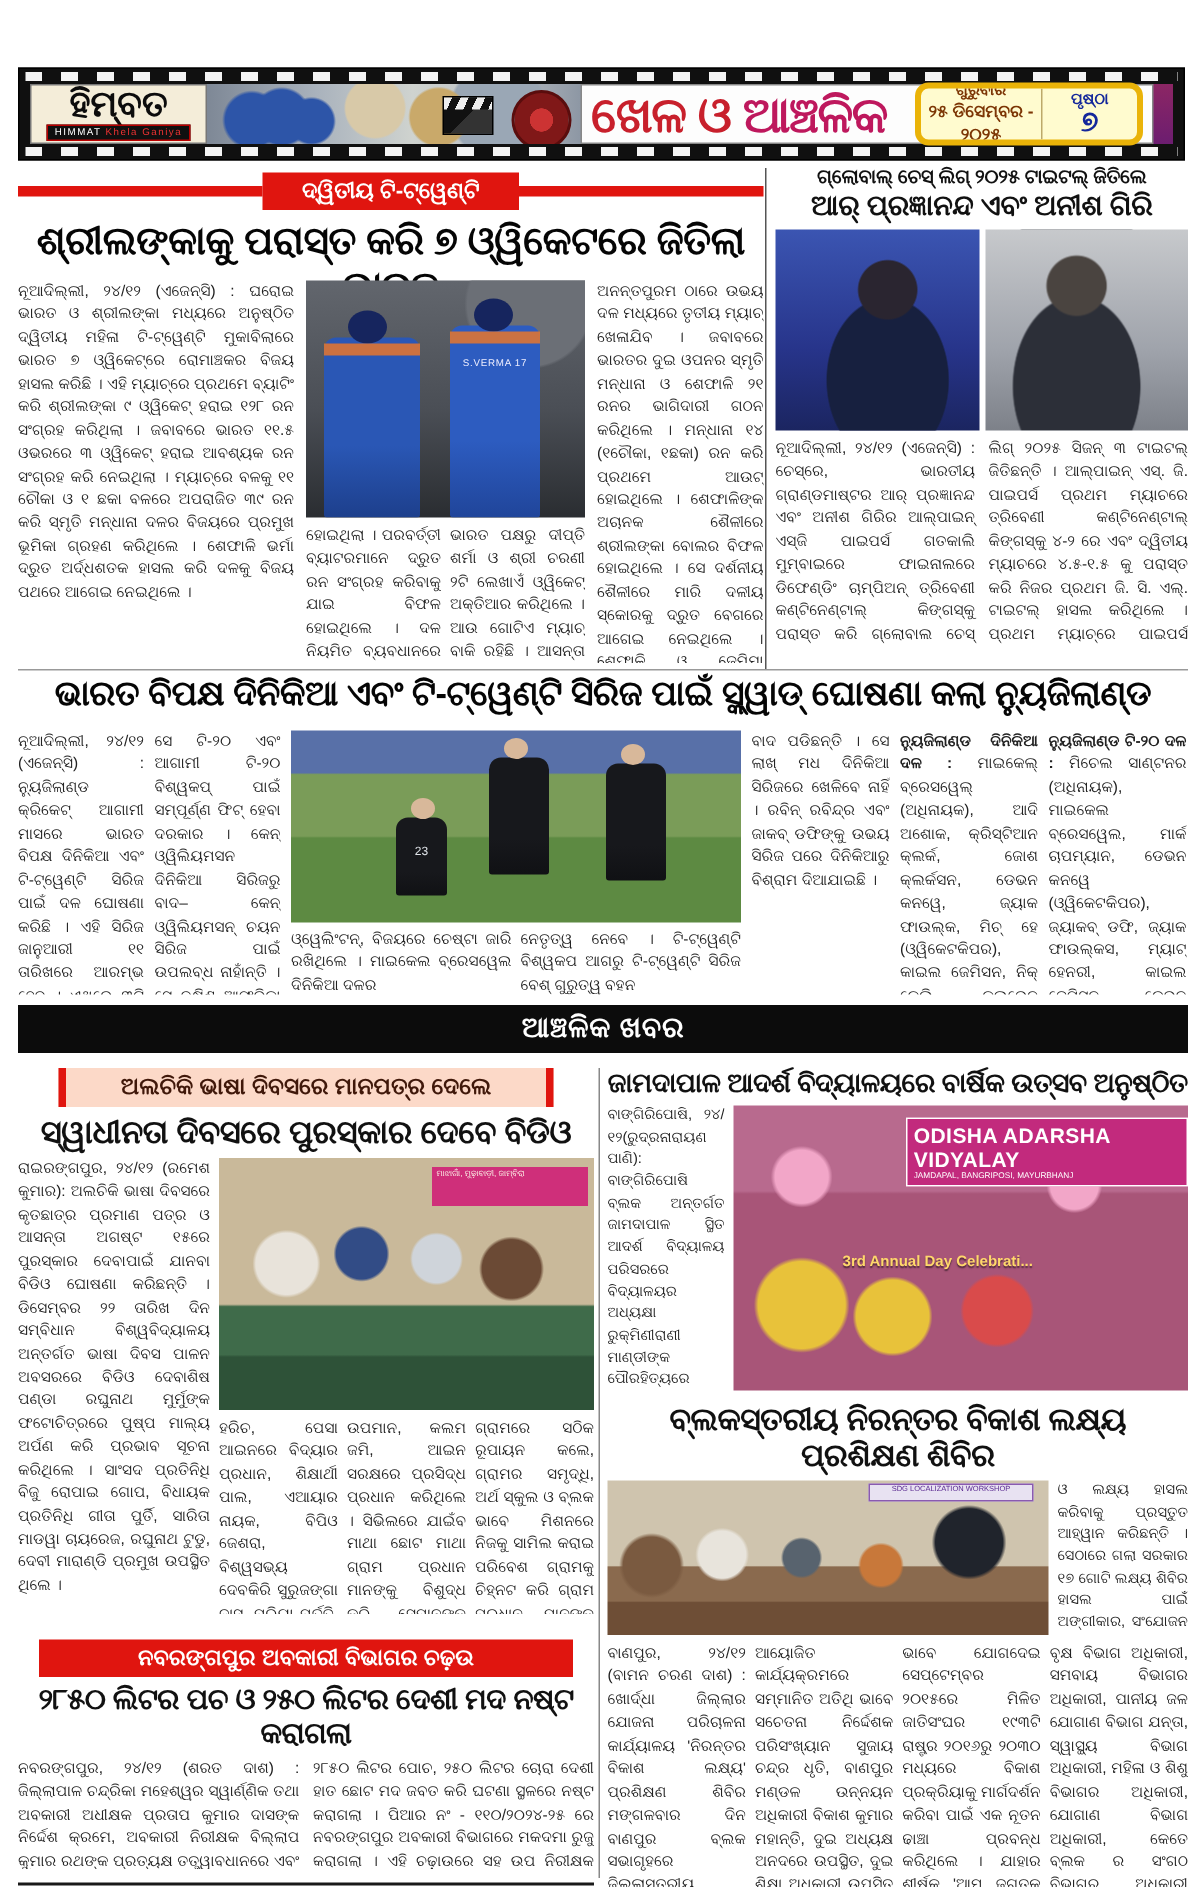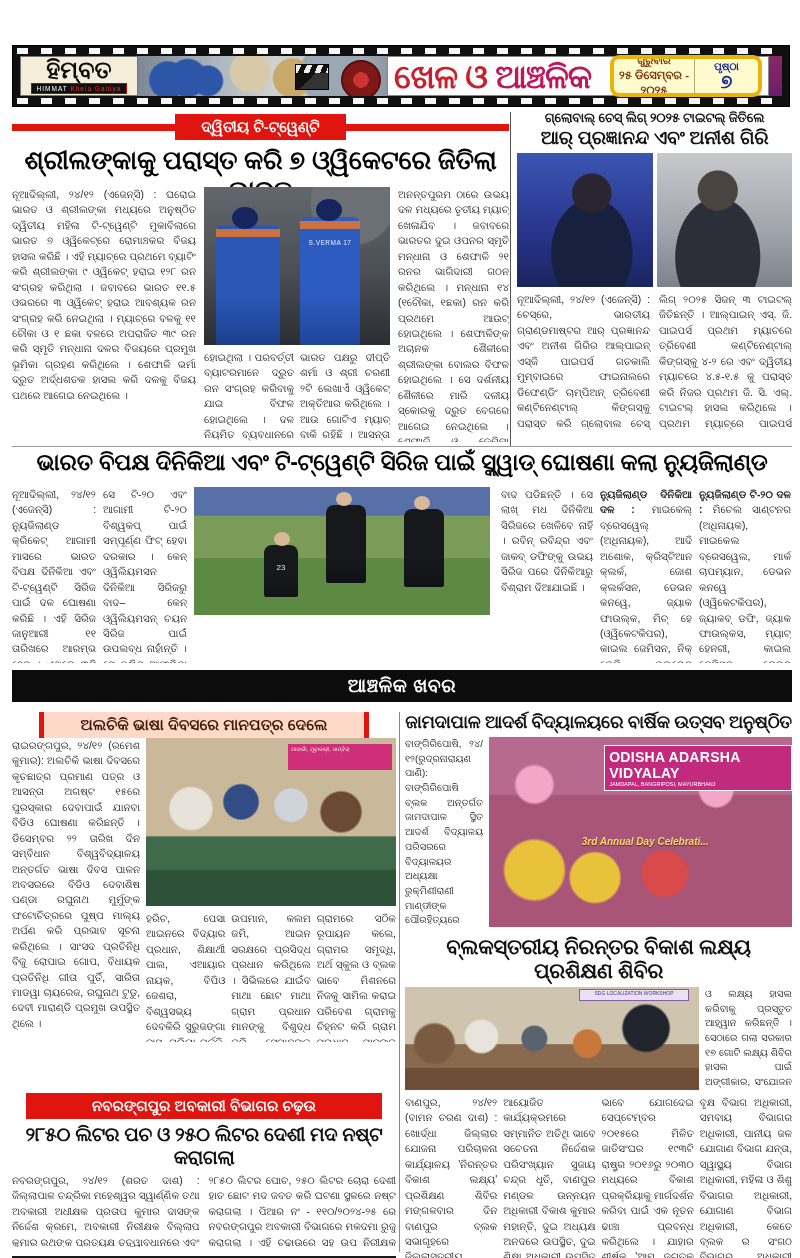--- a/index.html
+++ b/index.html
@@ -85,21 +85,21 @@
       radial-gradient(circle at 45% 28%, #4a4440 0 16%, transparent 17%),
       radial-gradient(ellipse at 45% 78%, #2c2f38 0 40%, transparent 41%),
       linear-gradient(180deg,#c7c9cc 0%, #9fa3ab 60%, #7d8189 100%); }
   .chess-body { margin-top:5px; height:152px; column-count:2; column-gap:9px; }
 
   
   .nz-head { left:12px; top:449px; width:780px; font-size:23px; }
   .nz-body { position:absolute; left:12px; top:487px; width:780px; height:176px; display:flex; gap:7px; }
   .nz-c { height:100%; }
   .nz-c.a { width:84px; } .nz-c.b { width:84px; }
-  .nz-photo-wrap { width:300px; display:flex; flex-direction:row; gap:4px; }
+  .nz-photo-wrap { width:300px; display:flex; flex-direction:column; gap:4px; }
   .photo-nz { width:100%; height:128px; background:
       linear-gradient(180deg,#5870a8 0 22%, #7a9c58 23% 55%, #5d8a42 56% 100%); }
   .nzfig { position:absolute; width:40px; height:78px; border-radius:8px 8px 2px 2px; background:linear-gradient(180deg,#17181c 0 70%,#101114); }
   .nzfig.f1 { left:70px; top:58px; width:34px; height:52px; }
   .nzfig.f2 { left:132px; top:18px; }
   .nzfig.f3 { left:210px; top:22px; }
   .nzfig .head { position:absolute; top:-13px; left:10px; width:16px; height:14px; border-radius:50%; background:#d8b89a; }
   .nz-num { position:absolute; color:#dfe3e8; font-size:8px; width:100%; text-align:center; top:18px; }
   .nz-subcols { display:flex; gap:6px; flex:1; overflow:hidden; }
   .nz-subcols .bodytext { flex:1; height:100%; }
@@ -134,21 +134,21 @@
       radial-gradient(circle at 15% 70%, #e8c23a 0 10%, transparent 11%),
       radial-gradient(circle at 35% 74%, #e8c23a 0 10%, transparent 11%),
       radial-gradient(circle at 58% 72%, #d94b4b 0 10%, transparent 11%),
       radial-gradient(circle at 15% 25%, #f2a6c8 0 6%, transparent 7%),
       radial-gradient(circle at 45% 20%, #f2a6c8 0 6%, transparent 7%),
       radial-gradient(circle at 75% 28%, #f2a6c8 0 6%, transparent 7%),
       linear-gradient(180deg,#b86a8e 0 30%, #a85578 31% 100%); }
   .photo-school .sbanner { position:absolute; right:0; top:8px; width:62%; background:#c22a7d; border:1px solid #fff; color:#fff; padding:3px 4px; }
   .sb1 { font-size:14px; font-weight:bold; letter-spacing:.3px; }
   .sb2 { font-size:5.5px; }
-  .photo-school .sband { position:absolute; left:24%; top:52%; color:#ffd86b; font-size:10px; font-style:italic; font-weight:bold; text-shadow:0 1px 1px #00000088;margin-left:20px; }
+  .photo-school .sband { position:absolute; left:24%; top:52%; color:#ffd86b; font-size:10px; font-weight:bold; text-shadow:0 1px 1px #00000088; }
   .sdg-head { text-align:center; font-weight:bold; font-size:21px; letter-spacing:-0.3px; margin:8px 0 4px; }
   .rr-row2 { display:flex; gap:6px; }
   .photo-conf { width:294px; height:103px; background:
       radial-gradient(circle at 10% 55%, #7a5a40 0 7%, transparent 8%),
       radial-gradient(circle at 26% 48%, #e8e4dc 0 7%, transparent 8%),
       radial-gradient(circle at 44% 50%, #58636e 0 7%, transparent 8%),
       radial-gradient(circle at 62% 55%, #c8783a 0 7%, transparent 8%),
       radial-gradient(circle at 82% 40%, #20242c 0 9%, transparent 10%),
       linear-gradient(180deg,#cfc4ae 0 55%, #8a6a4e 56% 78%, #6e4e36 79% 100%); }
   .photo-conf .pbanner { position:absolute; right:10px; top:2px; width:110px; height:12px; background:#e8e2f2; border:1px solid #8a5ab0; font-size:5px; color:#5a2a90; overflow:hidden; text-align:center; }
@@ -276,20 +276,21 @@
       <span>ମିଚେଲ ସାଣ୍ଟନର (ଅଧିନାୟକ), ମାଇକେଲ ବ୍ରେସୱେଲ, ମାର୍କ ଚାପମ୍ୟାନ, ଡେଭନ କନୱେ (ଓ୍ୱିକେଟକିପର), ଜ୍ୟାକବ୍ ଡଫି, ଜ୍ୟାକ ଫାଉଲ୍କସ, ମ୍ୟାଟ୍ ହେନରୀ, କାଇଲ ଜେମିସନ, ଡେଭନ ଜାନକ୍, ଡାରିଲ ମିଚେଲ, ଜେମ୍ସ ନୀଶାମ, ଗ୍ଲେନ ଫିଲିପ୍ସ, ରାଚିନ ରବୀନ୍ଦ୍ର, ଟିମ୍ ରବିନସନ୍, ଇଶ ସୋଢି ।</span>
     </div>
   </div>
 
   <div class="section-bar">ଆଞ୍ଚଳିକ ଖବର</div>
 
   <div class="vline" style="left:399px; top:712px; height:540px; background:#888;"></div>
 
   <div class="reg-left">
     <div class="pink-kicker">ଅଲଚିକି ଭାଷା ଦିବସରେ ମାନପତ୍ର ଦେଲେ</div>
+    <div class="reg-left-head">ସ୍ୱାଧୀନତା ଦିବସରେ ପୁରସ୍କାର ଦେବେ ବିଡିଓ</div>
     <div class="reg-left-row">
       <div class="bodytext rl-col1">ରାଇରଙ୍ଗପୁର, ୨୪/୧୨ (ରମେଶ କୁମାର): ଅଲଚିକି ଭାଷା ଦିବସରେ କୃତଛାତ୍ର ପ୍ରମାଣ ପତ୍ର ଓ ଆସନ୍ତା ଅଗଷ୍ଟ ୧୫ରେ ପୁରସ୍କାର ଦେବାପାଇଁ ଯାନବା ବିଡିଓ ଘୋଷଣା କରିଛନ୍ତି । ଡିସେମ୍ବର ୨୨ ତାରିଖ ଦିନ ସମ୍ବିଧାନ ବିଶ୍ୱବିଦ୍ୟାଳୟ ଅନ୍ତର୍ଗତ ଭାଷା ଦିବସ ପାଳନ ଅବସରରେ ବିଡିଓ ଦେବାଶିଷ ପଣ୍ଡା ରଘୁନାଥ ମୁର୍ମୁଙ୍କ ଫଟୋଚିତ୍ରରେ ପୁଷ୍ପ ମାଲ୍ୟ ଅର୍ପଣ କରି ପ୍ରଭାବ ସୂଚନା କରିଥିଲେ । ସାଂସଦ ପ୍ରତିନିଧି ବିଜୁ ରୋପାଇ ଗୋପ, ବିଧାୟକ ପ୍ରତିନିଧି ଗୀତା ପୁର୍ତି, ସାରିତା ମାଡୱା ଚାୟରେଜ, ରଘୁନାଥ ଟୁଡୁ, ଦେବୀ ମାରାଣ୍ଡି ପ୍ରମୁଖ ଉପସ୍ଥିତ ଥିଲେ ।</div>
       <div class="rl-right">
         <div class="photo photo-award">
           <div class="banner">ମାଝାଗାଁ, ମୁଢ଼ାବାଡ଼ୀ, ଜାମ୍ବିରା</div>
         </div>
         <div class="rl-lowcols">
           <div class="bodytext">ହରିଚ, ପେସା ଆଇନରେ ବିଦ୍ୟାର ପ୍ରଧାନ, ଶିକ୍ଷାର୍ଥୀ ପାଲ, ଏଆୟାର ନାୟକ, ବିପିଓ ଜେଶରା, ବିଶ୍ୱସଭ୍ୟ ଦେବକିରି ସୁରୁଜଙ୍ଗା ଦାସ, ପ୍ରିୟା ପୁର୍ତ୍ତି, ଦାସ, ସ୍ୱେଚ୍ଛାସେବୀ ପୁର୍ତ୍ତି ଯଥାକ୍ରମେ କରିବୁନ, ଓ ପୋଖାଲ, ମଲରେରା, ଦିଆଁପଥର, ଭଲ, କୃଷି,</div>
           <div class="bodytext">ଉପମାନ, କଲମ ଜମି, ଆଇନ ସରକ୍ଷରେ ପ୍ରସିଦ୍ଧ ପ୍ରଧାନ କରିଥିଲେ । ସିଭିଲରେ ଯାଇଁବ ମାଥା ଛୋଟ ମାଥା ଗ୍ରାମ ପ୍ରଧାନ ମାନଙ୍କୁ ବିଶୁଦ୍ଧ କରି ସେମାନଙ୍କୁ ବିଭିନ୍ନ ପ୍ରମାଣପତ୍ର ଓ ଭରଗାୟ ଦେଇ ସମ୍ମାନିତ କରିଥିଲେ ଏବଂ ସେମାନଙ୍କୁ ସରକାରୀ ଯୋଜନାରେ ସାମିଲ ହେବାକୁ ଅନୁରୋଧ କରିଥିଲେ । ସଚେତନା ଯୋଜନାକୁ ନିଜ</div>
           <div class="bodytext">ଗ୍ରାମରେ ସଠିକ ରୂପାୟନ କଲେ, ଗ୍ରାମର ସମୃଦ୍ଧି, ଅର୍ଥ ସ୍କୁଲ ଓ ବ୍ଲକ ଭାବେ ମିଶନରେ ନିଜକୁ ସାମିଲ କରାଇ ପରିବେଶ ଗ୍ରାମକୁ ଚିହ୍ନଟ କରି ଗ୍ରାମ ପ୍ରଧାନ ମାନଙ୍କୁ ଆସନ୍ତା ଅଗଷ୍ଟ ୧୫ରେ ପୁରସ୍କୃତ କରିବାକୁ ଘୋଷଣା କରିବାକୁ କଥାବାର୍ତ୍ତା ଶିବିର ସ୍ମରଣିକା ଘୋଷ ରହିଥିଲା । ଶେଷରେ ସଭାପତି ଧନ୍ୟବାଦ ଦେଇଥିଲେ ।</div>

